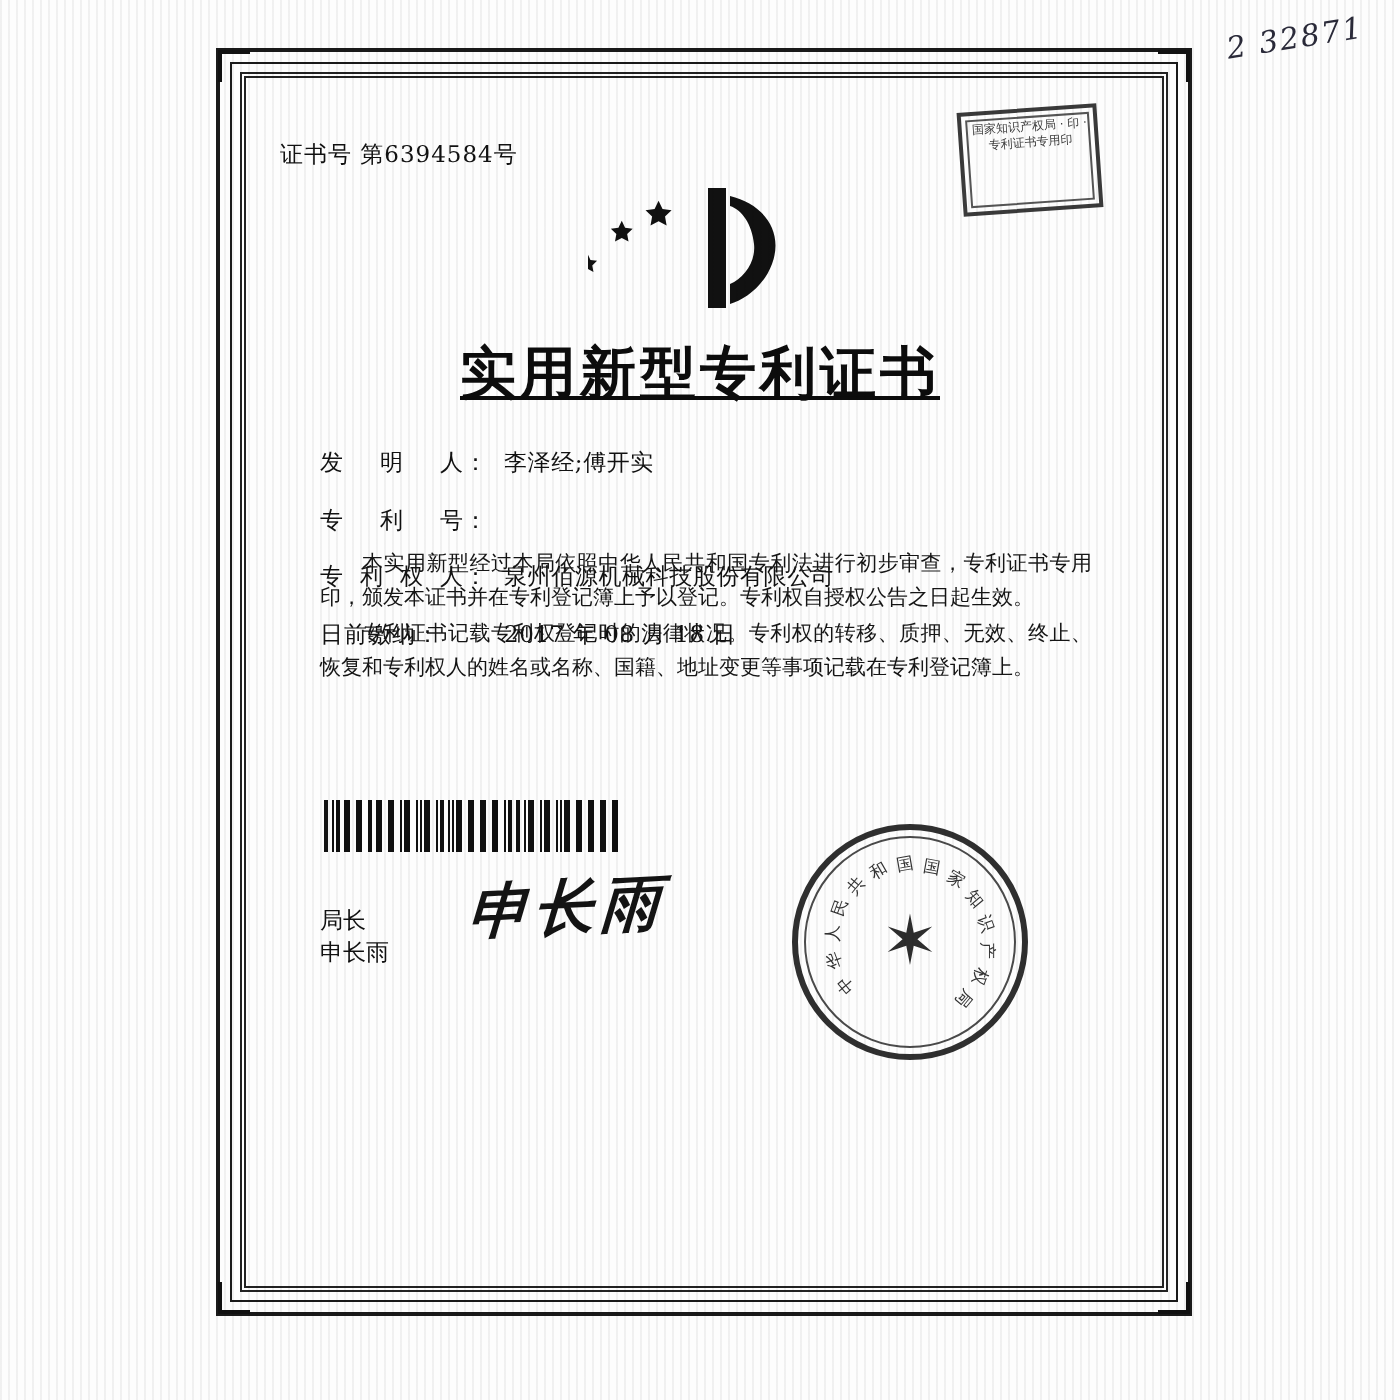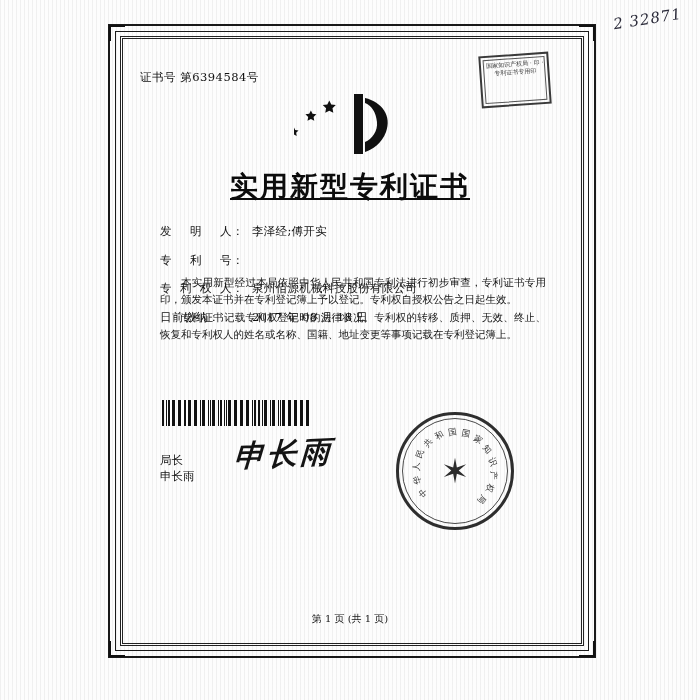--- a/index.html
+++ b/index.html
@@ -436,17 +436,16 @@
           <span style="transform: rotate(-60deg) translate(44px) rotate(90deg);">家</span>
           <span style="transform: rotate(-40deg) translate(44px) rotate(90deg);">知</span>
           <span style="transform: rotate(-20deg) translate(44px) rotate(90deg);">识</span>
           <span style="transform: rotate(0deg) translate(44px) rotate(90deg);">产</span>
           <span style="transform: rotate(20deg) translate(44px) rotate(90deg);">权</span>
           <span style="transform: rotate(40deg) translate(44px) rotate(90deg);">局</span>
         </div>
       <div class="star">✶</div>
     </div>
 
-    <div class="page-num">第 1 页 (共 1 页)</div>
   </div>
 
   <div class="scan-noise"></div>
 </div>
 
 </body></html>

